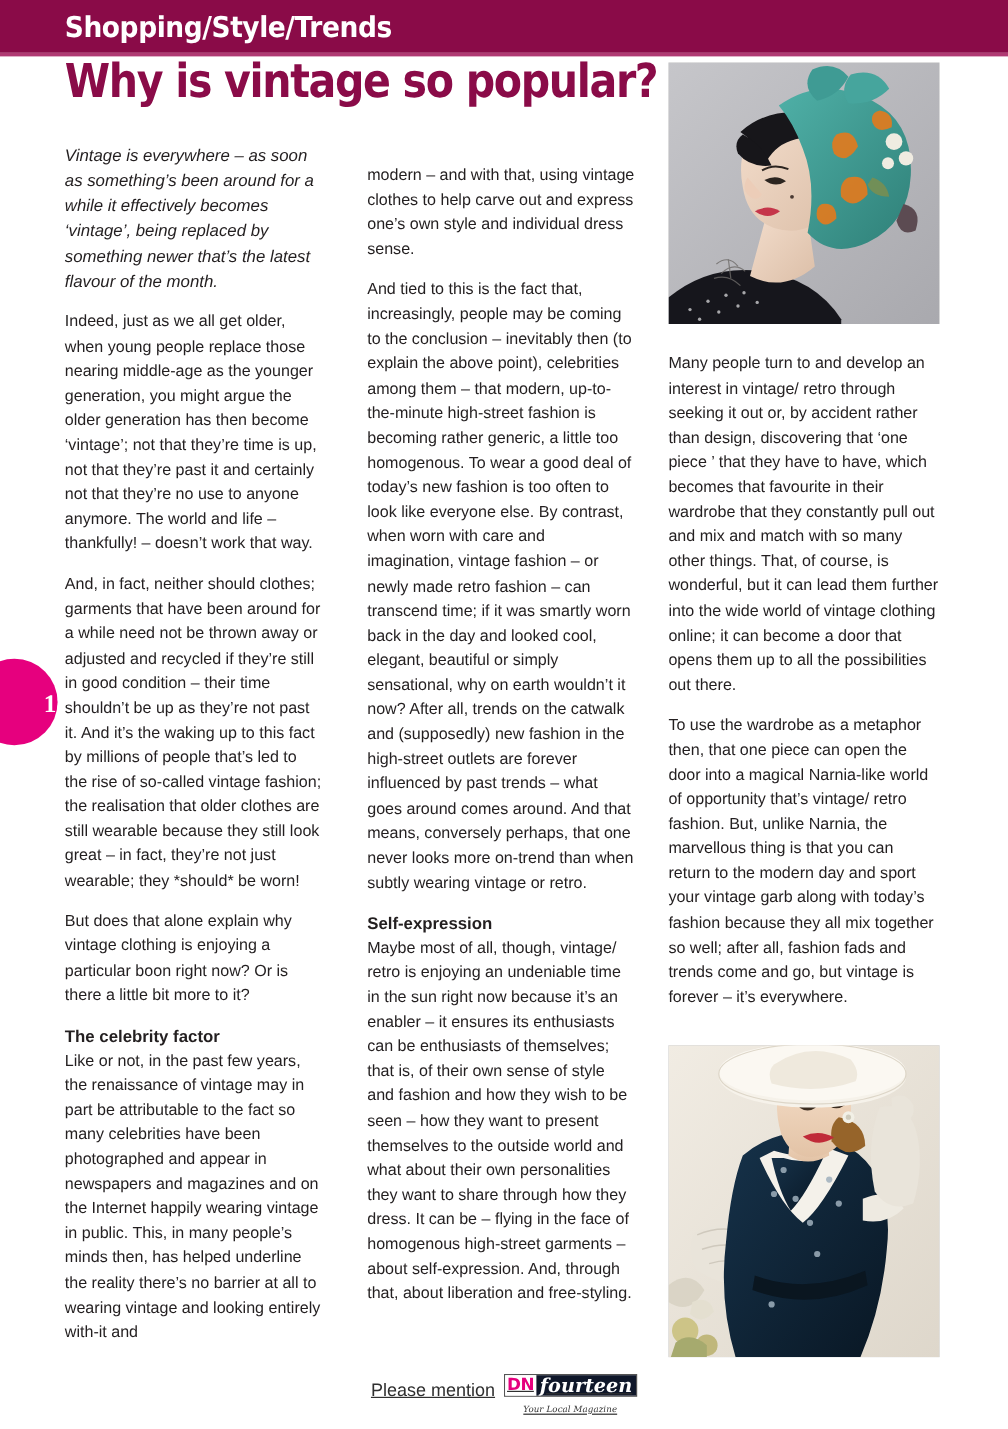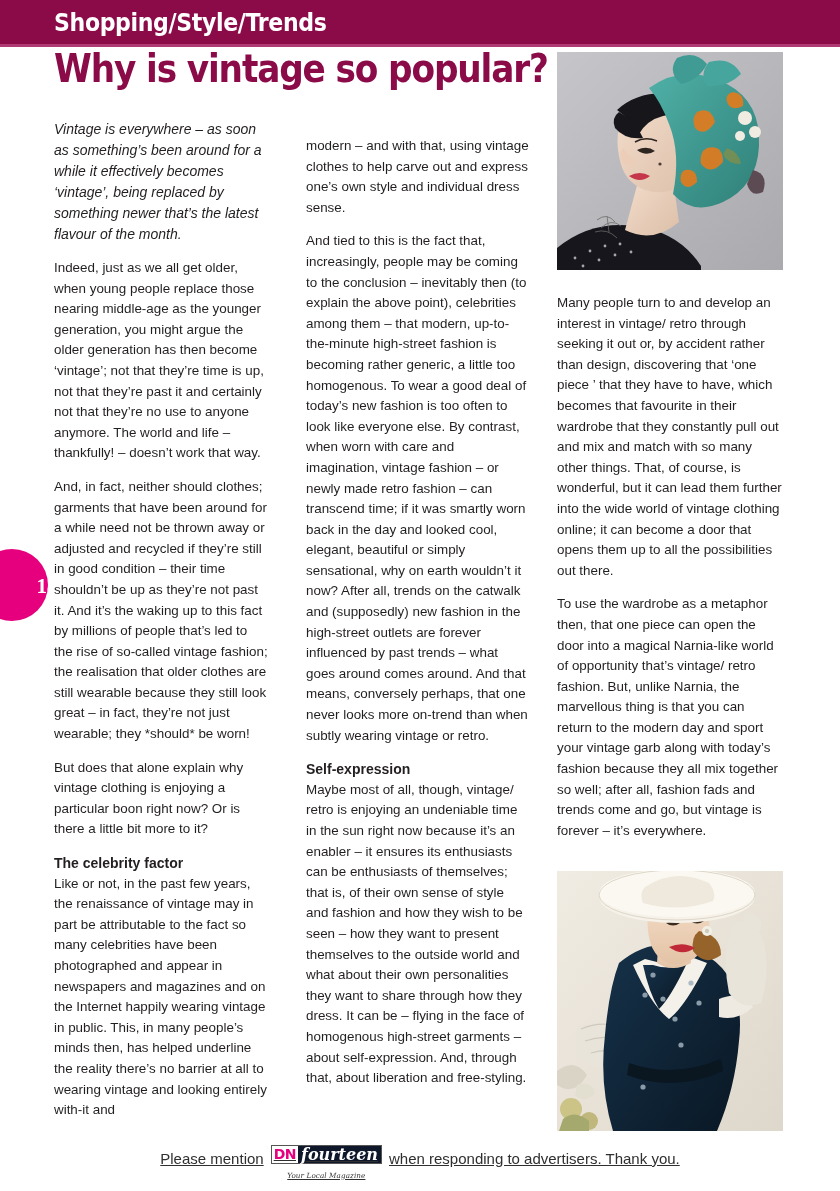--- a/index.html
+++ b/index.html
@@ -364,15 +364,14 @@
 <div class="footer">
   <span class="footer-line">
     <span>Please mention</span>
     <span class="logo">
       <span class="logo-row">
         <span class="logo-dn">DN</span>
         <span class="logo-fourteen">fourteen</span>
       </span>
       <span class="logo-tag">Your Local Magazine</span>
     </span>
-    <span>when responding to advertisers.  Thank you.</span>
   </span>
 </div>
 
 </body></html>

